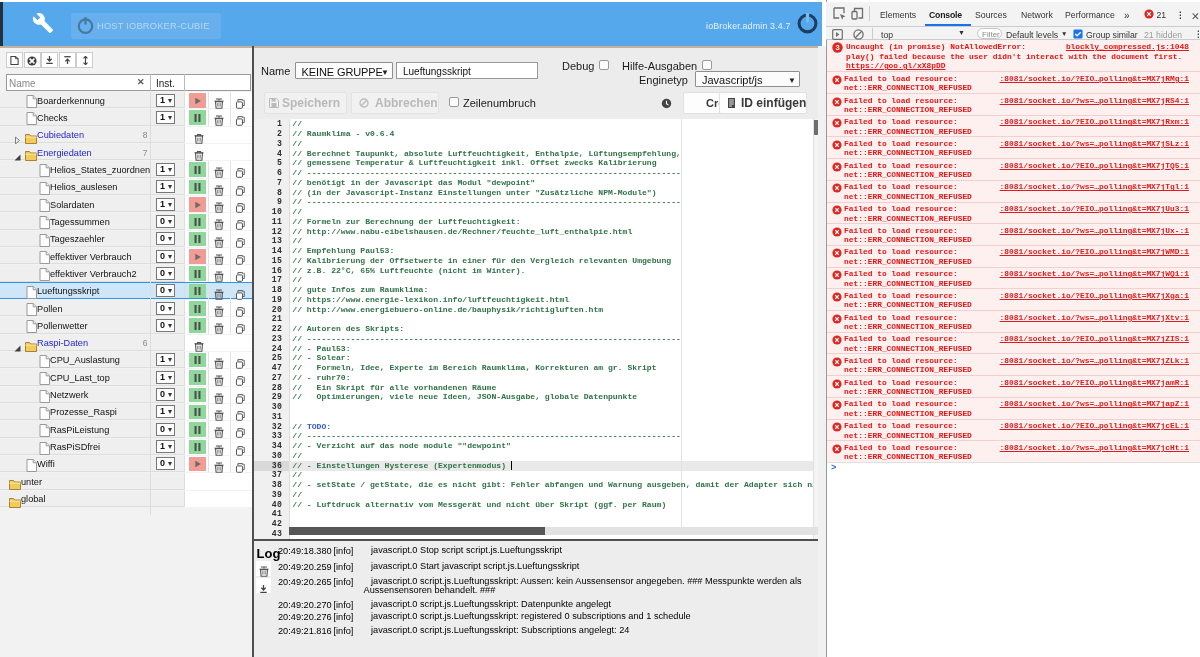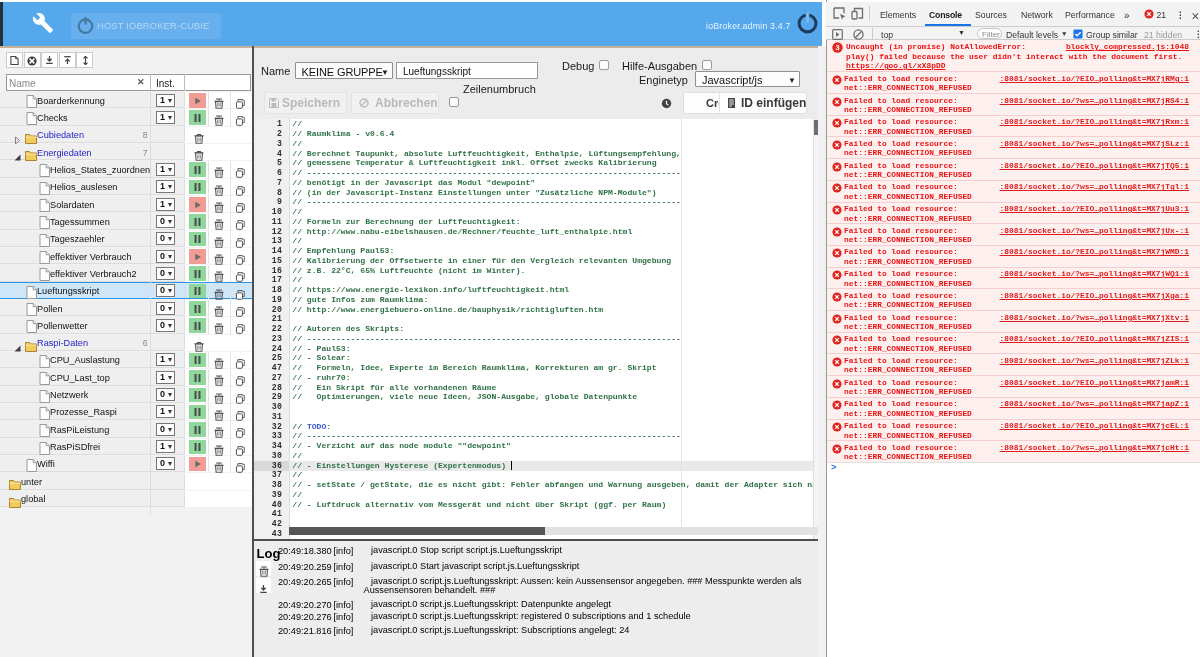--- a/index.html
+++ b/index.html
@@ -708,21 +708,21 @@
     <path d="M.5.5h7L9.5 2.5v7h-9z" fill="none" stroke="#bbb" stroke-width="1"></path>
     <rect x="2.5" y="5" width="5" height="4" fill="#bbb"></rect>
     <rect x="2.5" y="0.5" width="4" height="3" fill="#bbb"></rect>
   </svg>
 <div class="btn dis" style="left:351px;top:92px;width:88px;padding-left:23px;font-size:12px">Abbrechen</div>
 <svg class="ab" style="left:359px;top:98px" width="10" height="10" viewBox="0 0 10 10">
     <circle cx="5" cy="5" r="4" fill="none" stroke="#bbb" stroke-width="1.4"></circle>
     <path d="M2.2 7.8L7.8 2.2" stroke="#bbb" stroke-width="1.4"></path>
   </svg>
 <div class="cb" style="left:448.5px;top:97px"></div>
-<div class="lbl" style="left:463px;top:83px">Zeilenumbruch</div>
+<div class="lbl" style="left:463px;top:97px">Zeilenumbruch</div>
 <div class="btn act" style="left:683px;top:92px;width:61px;padding-left:22px;font-size:11px">Cron</div>
 <svg class="ab" style="left:661px;top:98px" width="11" height="11" viewBox="0 0 11 11">
     <circle cx="5.5" cy="5.5" r="4.7" fill="#444"></circle>
     <path d="M5.5 2.8v2.9l2 1.4" stroke="#fff" stroke-width="1.1" fill="none"></path>
   </svg>
 <div class="btn act" style="left:719px;top:92px;width:87.5px;padding-left:21px;font-size:12px">ID einfügen</div>
 <svg class="ab" style="left:727px;top:98px" width="9" height="10" viewBox="0 0 9 10">
     <rect x="1" y="0" width="7" height="10" fill="#444"></rect>
     <path d="M2.2 2h4.6M2.2 4h4.6M2.2 6h4.6M2.2 8h2.6" stroke="#fff" stroke-width=".9"></path>
   </svg>
@@ -789,22 +789,22 @@
     <div class="cl">// (in der Javascript-Instanz Einstellungen unter "Zusätzliche NPM-Module")</div>
     <div class="cl">// -----------------------------------------------------------------------------</div>
     <div class="cl">//</div>
     <div class="cl">// Formeln zur Berechnung der Luftfeuchtigkeit:</div>
     <div class="cl">// http://www.nabu-eibelshausen.de/Rechner/feuchte_luft_enthalpie.html</div>
     <div class="cl">//</div>
     <div class="cl">// Empfehlung Paul53:</div>
     <div class="cl">// Kalibrierung der Offsetwerte in einer für den Vergleich relevanten Umgebung</div>
     <div class="cl">// z.B. 22°C, 65% Luftfeuchte (nicht im Winter).</div>
     <div class="cl">//</div>
+    <div class="cl">// gute Infos zum Raumklima:</div>
     <div class="cl">// https://www.energie-lexikon.info/luftfeuchtigkeit.html</div>
-    <div class="cl">// gute Infos zum Raumklima:</div>
     <div class="cl">// http://www.energiebuero-online.de/bauphysik/richtigluften.htm</div>
     <div class="cl"></div>
     <div class="cl">// Autoren des Skripts:</div>
     <div class="cl">// -----------------------------------------------------------------------------</div>
     <div class="cl">// - Paul53:</div>
     <div class="cl">// - Solear:</div>
     <div class="cl">//   Formeln, Idee, Experte im Bereich Raumklima, Korrekturen am gr. Skript</div>
     <div class="cl">// - ruhr70:</div>
     <div class="cl">//   Ein Skript für alle vorhandenen Räume</div>
     <div class="cl">//   Optimierungen, viele neue Ideen, JSON-Ausgabe, globale Datenpunkte</div>

